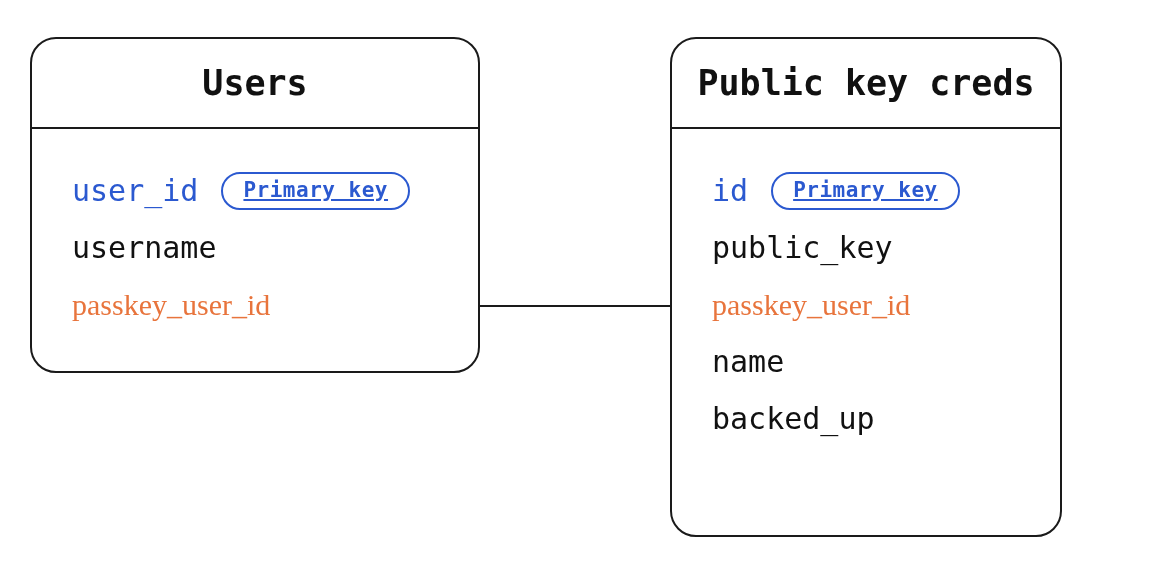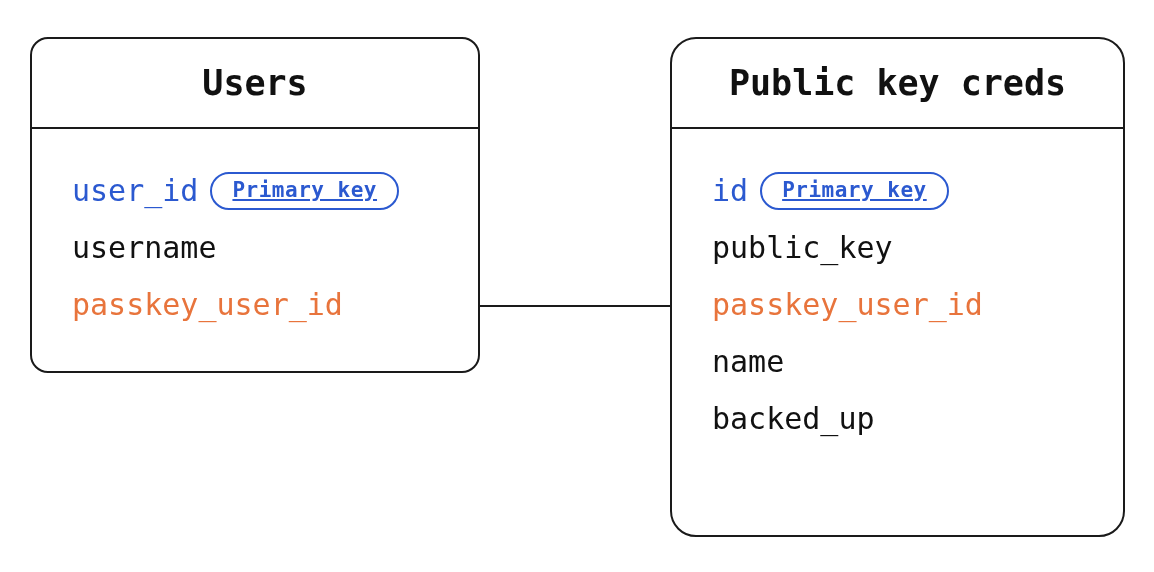--- a/index.html
+++ b/index.html
@@ -21,51 +21,51 @@
     overflow: hidden;
   }
   .table-node {
     position: absolute;
     background: #ffffff;
     border: 2px solid var(--color-line);
     border-radius: 26px;
   }
   .table-node.users {
     left: 30px; top: 37px;
-    width: 450px; height: 336px; border-radius: 18px;
+    width: 450px; height: 336px;
   }
   .table-node.pubkey {
     left: 670px; top: 37px;
-    width: 455px; height: 500px;
+    width: 392px; height: 500px;
   }
   .table-header {
     height: 90px;
     border-bottom: 2px solid var(--color-line);
     display: flex;
     align-items: center;
     justify-content: center;
     font-weight: bold;
     font-size: 35px;
     color: var(--color-black);
     letter-spacing: 0px;
   }
   .table-body {
     padding: 33px 10px 0 40px;
   }
   .field-row {
     height: 57px;
     display: flex;
     align-items: center;
-    gap: 12px;
+    gap: 23px;
     font-size: 30px;
     white-space: nowrap;
   }
   .field-name.c-black  { color: var(--color-black); }
   .field-name.c-blue   { color: var(--color-blue); }
-  .field-name.c-orange { color: var(--color-orange); }
+  .field-name.c-orange { color: var(--color-orange); font-family: Liberation Serif, serif; }
   .pk-badge {
     display: inline-flex;
     align-items: center;
     justify-content: center;
     border: 2px solid var(--color-blue);
     color: var(--color-blue);
     border-radius: 999px;
     font-weight: bold;
     font-size: 21px;
     height: 38px;

